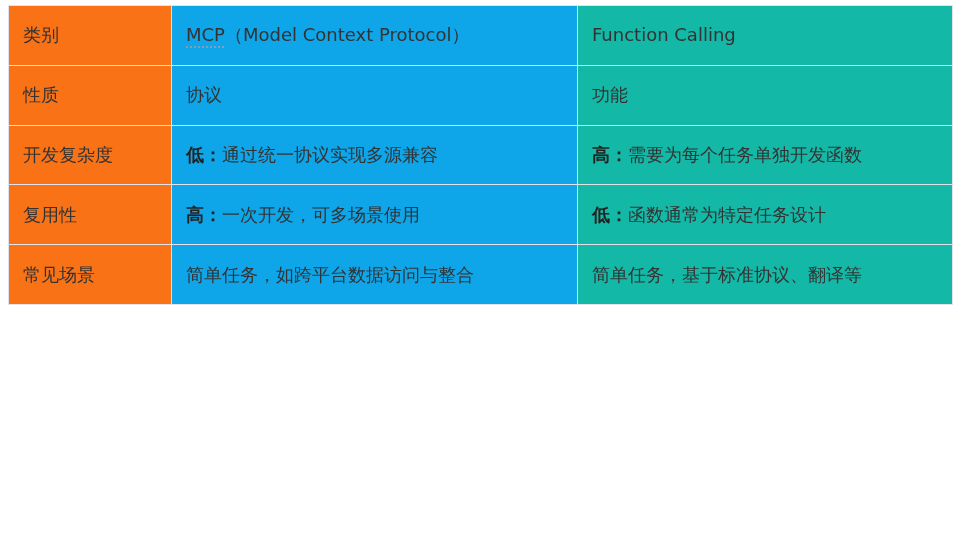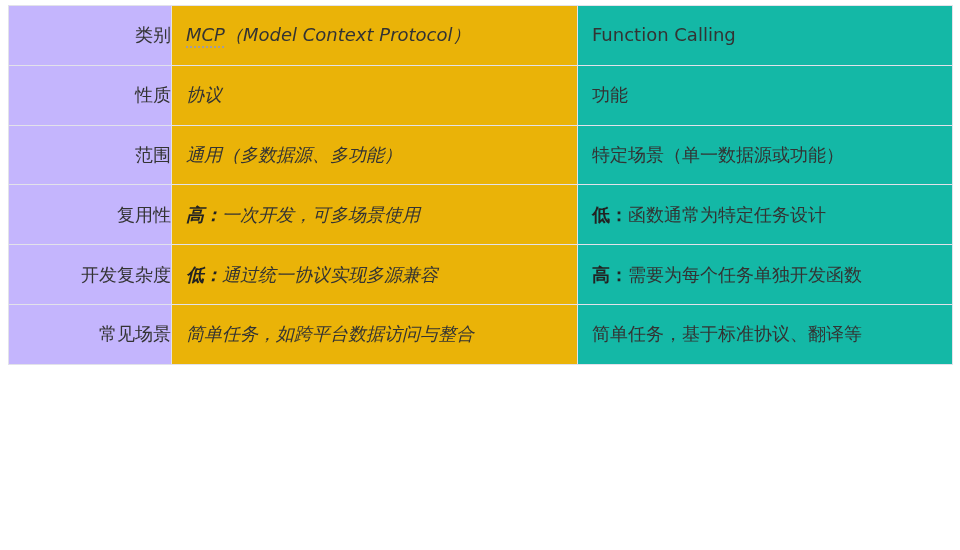--- a/index.html
+++ b/index.html
@@ -32,26 +32,24 @@
       height: 58.8px;
       border: 1px solid #e2e2ea;
       padding: 0 0 0 14px;
       font-size: 18px;
       line-height: 24px;
       vertical-align: middle;
       white-space: nowrap;
       overflow: hidden;
     }
     td.label-cell {
-      background: #c4b5fd;
-      text-align: right;
+      background: #f97316;
     }
     td.mcp-cell {
-      background: #eab308;
-      font-style: italic;
+      background: #0ea5e9;
     }
     td.fc-cell {
       background: #14b8a6;
     }
     .bold-prefix {
       font-weight: bold;
       color: #222222;
     }
     .dotted {
       text-decoration: underline dotted #9a9ab0;
@@ -74,38 +72,33 @@
         <td class="mcp-cell"><span class="dotted">MCP</span><span>（Model Context Protocol）</span></td>
         <td class="fc-cell"><span>Function Calling</span></td>
       </tr>
 
       <tr>
         <td class="label-cell"><span>性质</span></td>
         <td class="mcp-cell"><span>协议</span></td>
         <td class="fc-cell"><span>功能</span></td>
       </tr>
 
-      <tr>
-        <td class="label-cell"><span>范围</span></td>
-        <td class="mcp-cell"><span>通用（多数据源、多功能）</span></td>
-        <td class="fc-cell"><span>特定场景（单一数据源或功能）</span></td>
-      </tr>
 
 
+
+      <tr>
+        <td class="label-cell"><span>开发复杂度</span></td>
+        <td class="mcp-cell"><span class="bold-prefix">低：</span><span>通过统一协议实现多源兼容</span></td>
+        <td class="fc-cell"><span class="bold-prefix">高：</span><span>需要为每个任务单独开发函数</span></td>
+      </tr>
 
       <tr>
         <td class="label-cell"><span>复用性</span></td>
         <td class="mcp-cell"><span class="bold-prefix">高：</span><span>一次开发，可多场景使用</span></td>
         <td class="fc-cell"><span class="bold-prefix">低：</span><span>函数通常为特定任务设计</span></td>
-      </tr>
-
-      <tr>
-        <td class="label-cell"><span>开发复杂度</span></td>
-        <td class="mcp-cell"><span class="bold-prefix">低：</span><span>通过统一协议实现多源兼容</span></td>
-        <td class="fc-cell"><span class="bold-prefix">高：</span><span>需要为每个任务单独开发函数</span></td>
       </tr>
 
 
       <tr>
         <td class="label-cell"><span>常见场景</span></td>
         <td class="mcp-cell"><span>简单任务，如跨平台数据访问与整合</span></td>
         <td class="fc-cell"><span>简单任务，基于标准协议、翻译等</span></td>
       </tr>
     </tbody>
   </table>

